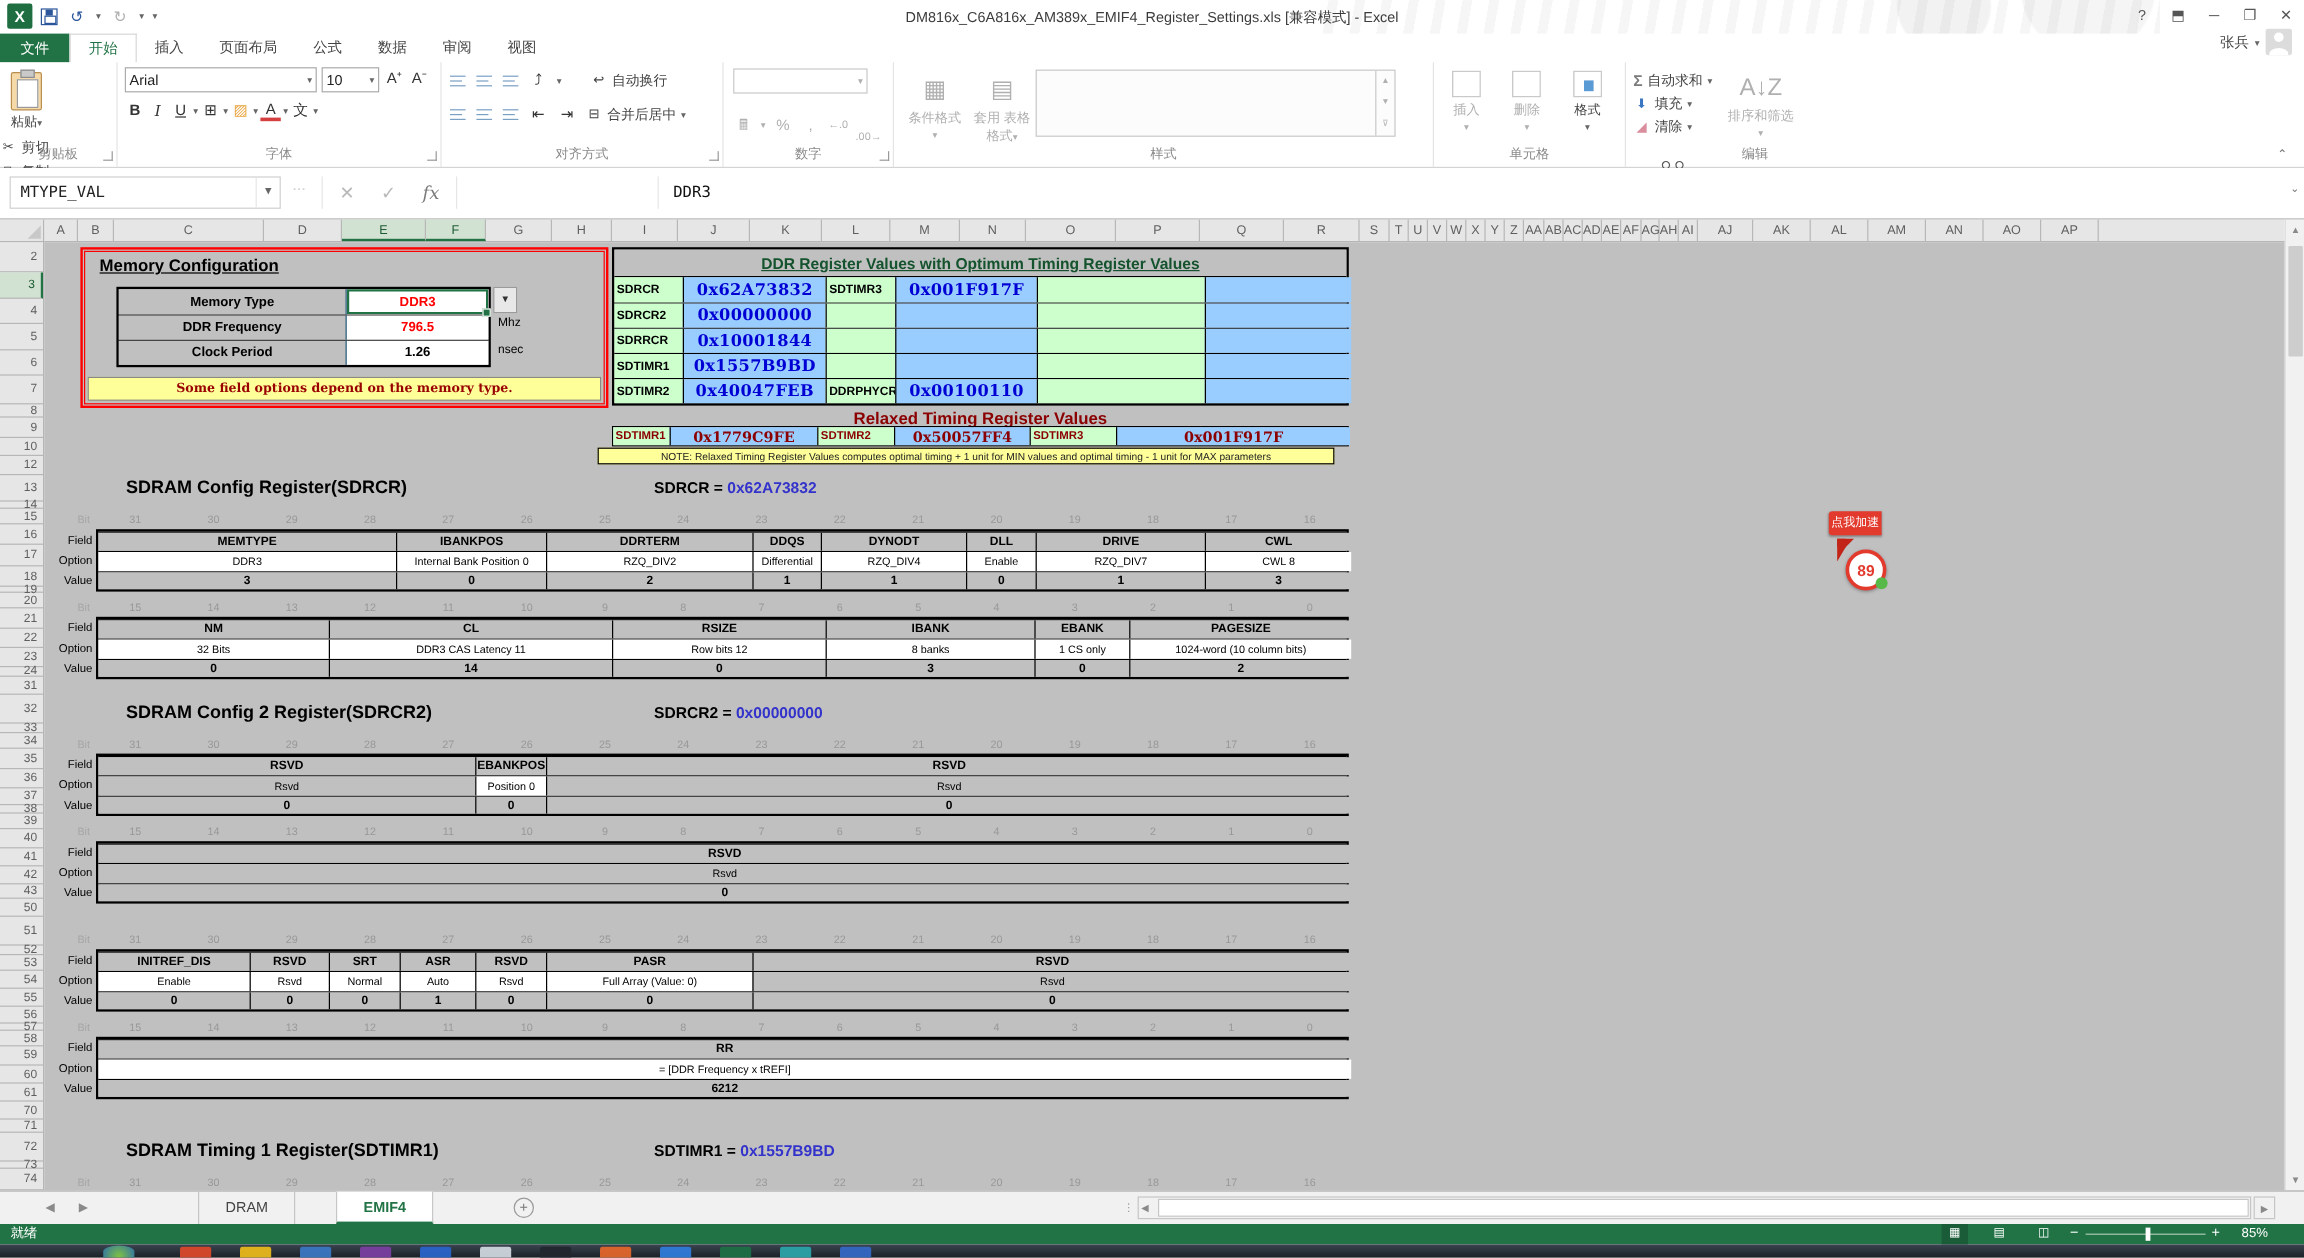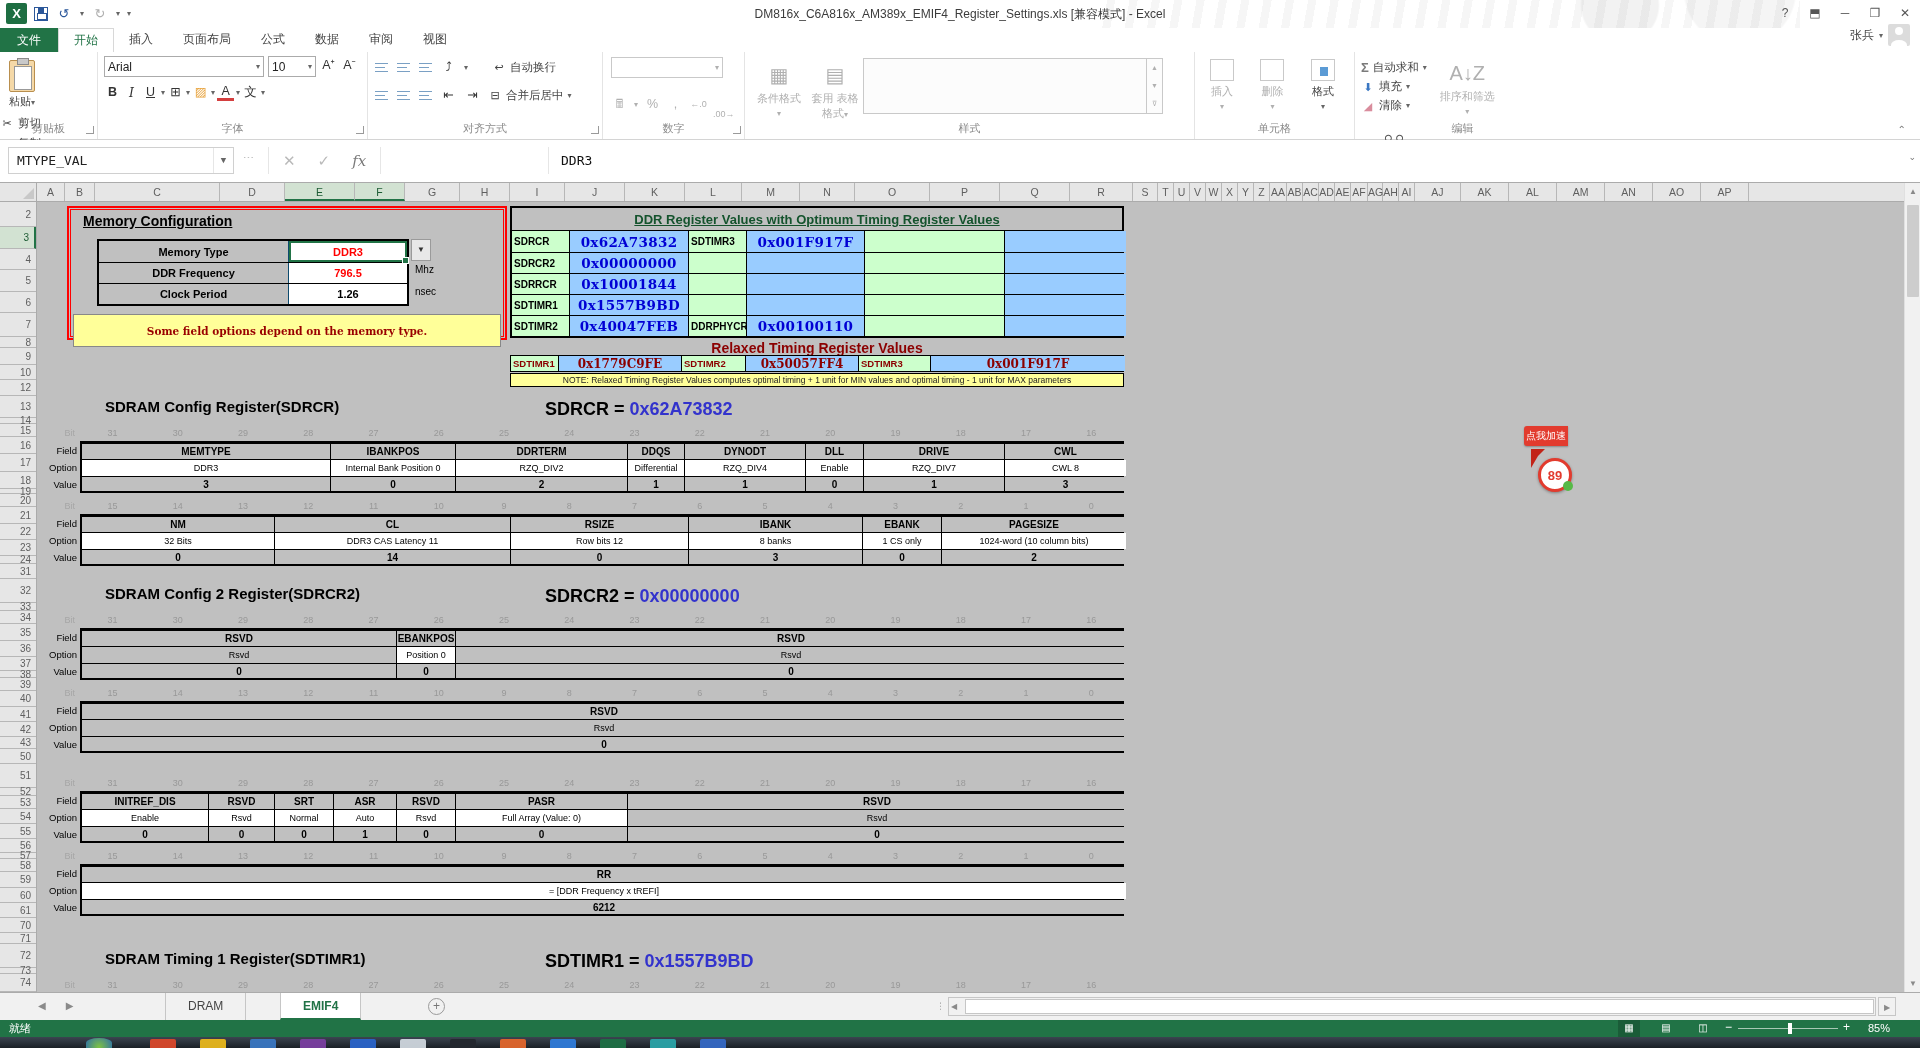--- a/index.html
+++ b/index.html
@@ -120,21 +120,21 @@
   .memlab{width:190px;background:#c0c0c0;border-right:1px solid #0c4a6e;font-size:11px;font-weight:bold;
     display:flex;align-items:center;justify-content:center;color:#000;}
   .memval{flex:1;background:#fff;font-size:11px;font-weight:bold;display:flex;align-items:center;justify-content:center;}
   .memval.red{color:#f00;}
   .memval.selcell{box-shadow:inset 0 0 0 2px #217346;position:relative;}
   .memval.selcell::after{content:'';position:absolute;right:-2px;bottom:-2px;width:5px;height:5px;
     background:#217346;border:1px solid #fff;}
   .ddbtn{position:absolute;left:342px;top:31px;width:20px;height:22px;background:#e8e8e8;
     border:1px solid #9a9a9a;font-size:8px;color:#333;text-align:center;line-height:20px;}
   .memunit{position:absolute;left:346px;font-size:10px;color:#000;}
-  .memnote{position:absolute;left:4px;right:4px;top:106px;height:33px;background:#ffff99;border:1px solid #888;
+  .memnote{position:absolute;left:4px;right:4px;top:106px;height:20px;background:#ffff99;border:1px solid #888;
     display:flex;align-items:center;justify-content:center;
     font-family:"DejaVu Serif",serif;font-size:10.5px;font-weight:bold;color:#990000;}
 
   
   .ddrtab{position:absolute;left:473px;top:4px;width:614px;border:2px solid #000;background:#c0c0c0;}
   .ddrtitle{height:23px;border-bottom:1px solid #000;text-align:center;font-size:13px;font-weight:bold;
     text-decoration:underline;line-height:23px;color:#14532d;background:#c0c0c0;}
   .ddrrow{display:flex;height:21px;border-top:1px solid #000;}
   .ddrrow:nth-child(2){border-top:none;}
   .ddrcell{border-left:1px solid #000;flex-shrink:0;display:flex;align-items:center;overflow:hidden;}
@@ -145,28 +145,28 @@
 
   
   .reltitle{position:absolute;left:473px;top:138px;width:614px;text-align:center;
     font-size:14px;font-weight:bold;color:#8b0000;}
   .relrow{position:absolute;left:473px;top:153px;width:614px;height:17px;display:flex;border:1px solid #000;}
   .relcell{border-left:1px solid #000;flex-shrink:0;display:flex;align-items:center;overflow:hidden;}
   .relcell:first-child{border-left:none;}
   .relcell.lab{background:#ccffcc;font-size:9.5px;font-weight:bold;color:#8b0000;padding-left:2px;}
   .relcell.val{background:#99ccff;justify-content:center;
     font-family:"DejaVu Serif",serif;font-size:12px;font-weight:bold;color:#8b0000;}
-  .relnote{position:absolute;left:473px;top:171px;width:614px;height:14px;background:#ffff99;border:1px solid #000;
+  .relnote{position:absolute;left:461px;top:171px;width:614px;height:14px;background:#ffff99;border:1px solid #000;
     display:flex;align-items:center;justify-content:center;font-size:8.5px;color:#222;}
 
   
   .section{position:absolute;left:5px;width:1082px;}
   .sechead{height:22px;position:relative;}
   .sechead .h1{position:absolute;left:63px;top:0;font-size:15px;font-weight:bold;color:#000;}
-  .sechead .h2{position:absolute;left:503px;top:1px;font-size:18px;font-weight:bold;color:#000;}
+  .sechead .h2{position:absolute;left:503px;top:1px;font-size:13px;font-weight:bold;color:#000;}
   .sechead .hex{color:#3333cc;}
   .bitrow{margin-top:8px;height:13px;display:flex;}
   .bitlbl{width:33px;text-align:right;font-size:9px;color:#a6a6a6;flex-shrink:0;}
   .bits{margin-left:5px;width:1044px;display:flex;}
   .bits span{flex:1;text-align:center;font-size:9px;color:#989898;}
   .ftable{margin-left:38px;width:1044px;border:2px solid #000;position:relative;}
   .frow{display:flex;border-top:1px solid #000;}
   .frow:first-child{border-top:none;}
   .frow.f{height:16px;} .frow.o{height:17px;} .frow.v{height:15px;}
   .fcell{border-left:1px solid #000;flex-shrink:0;display:flex;align-items:center;justify-content:center;overflow:hidden;}

